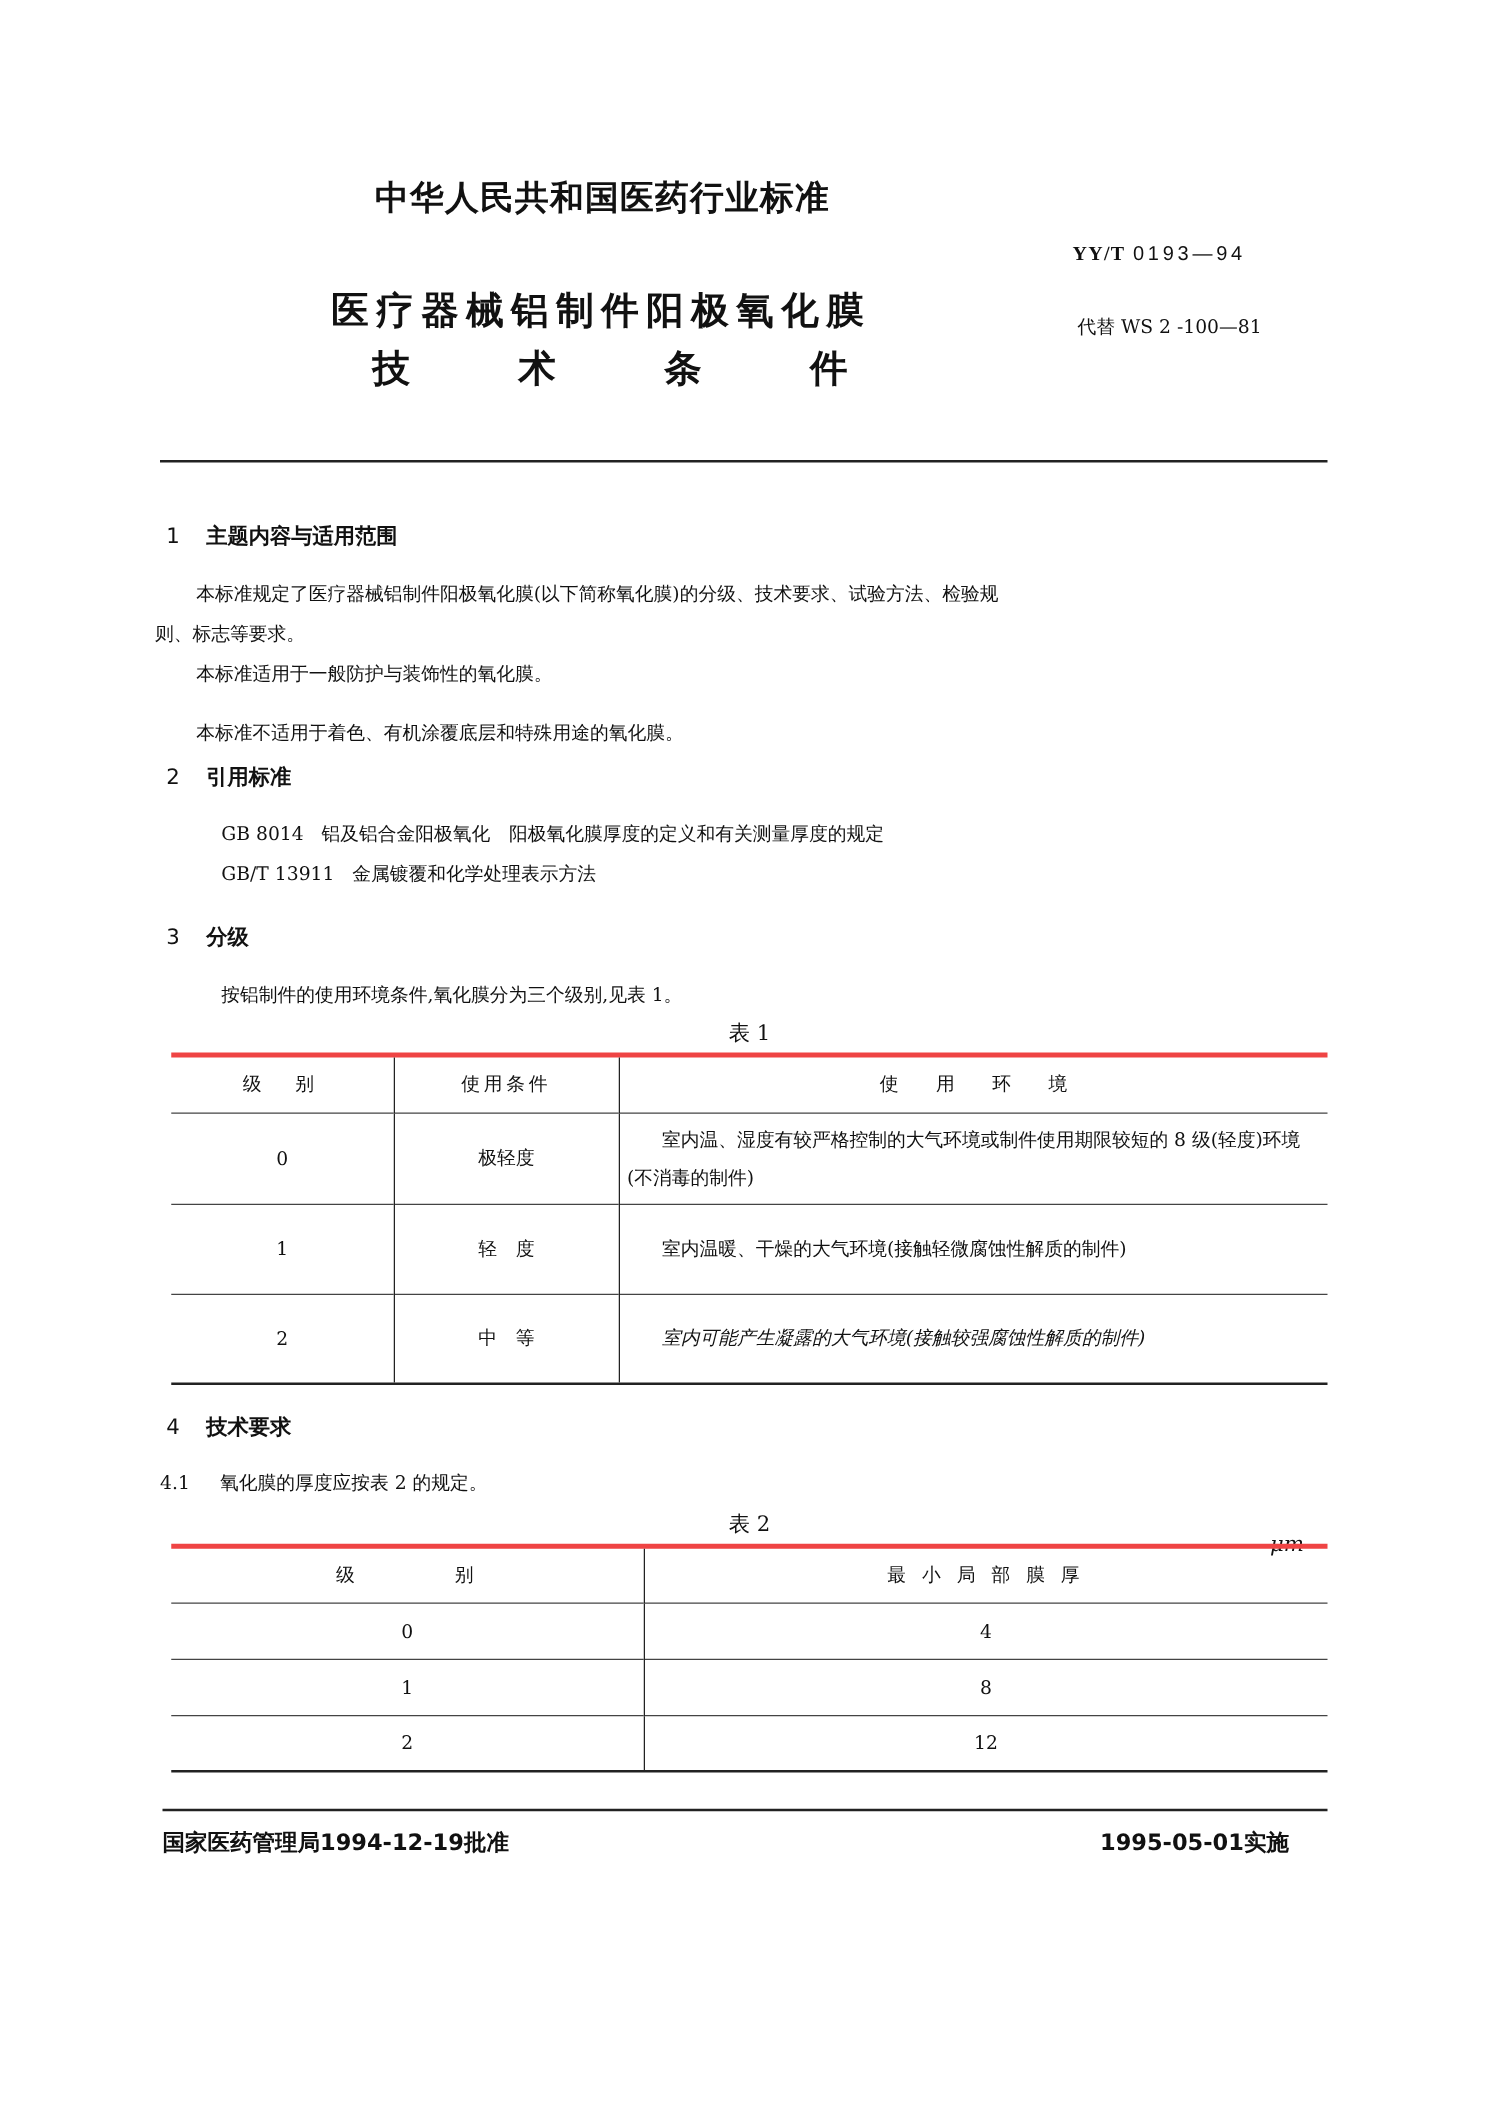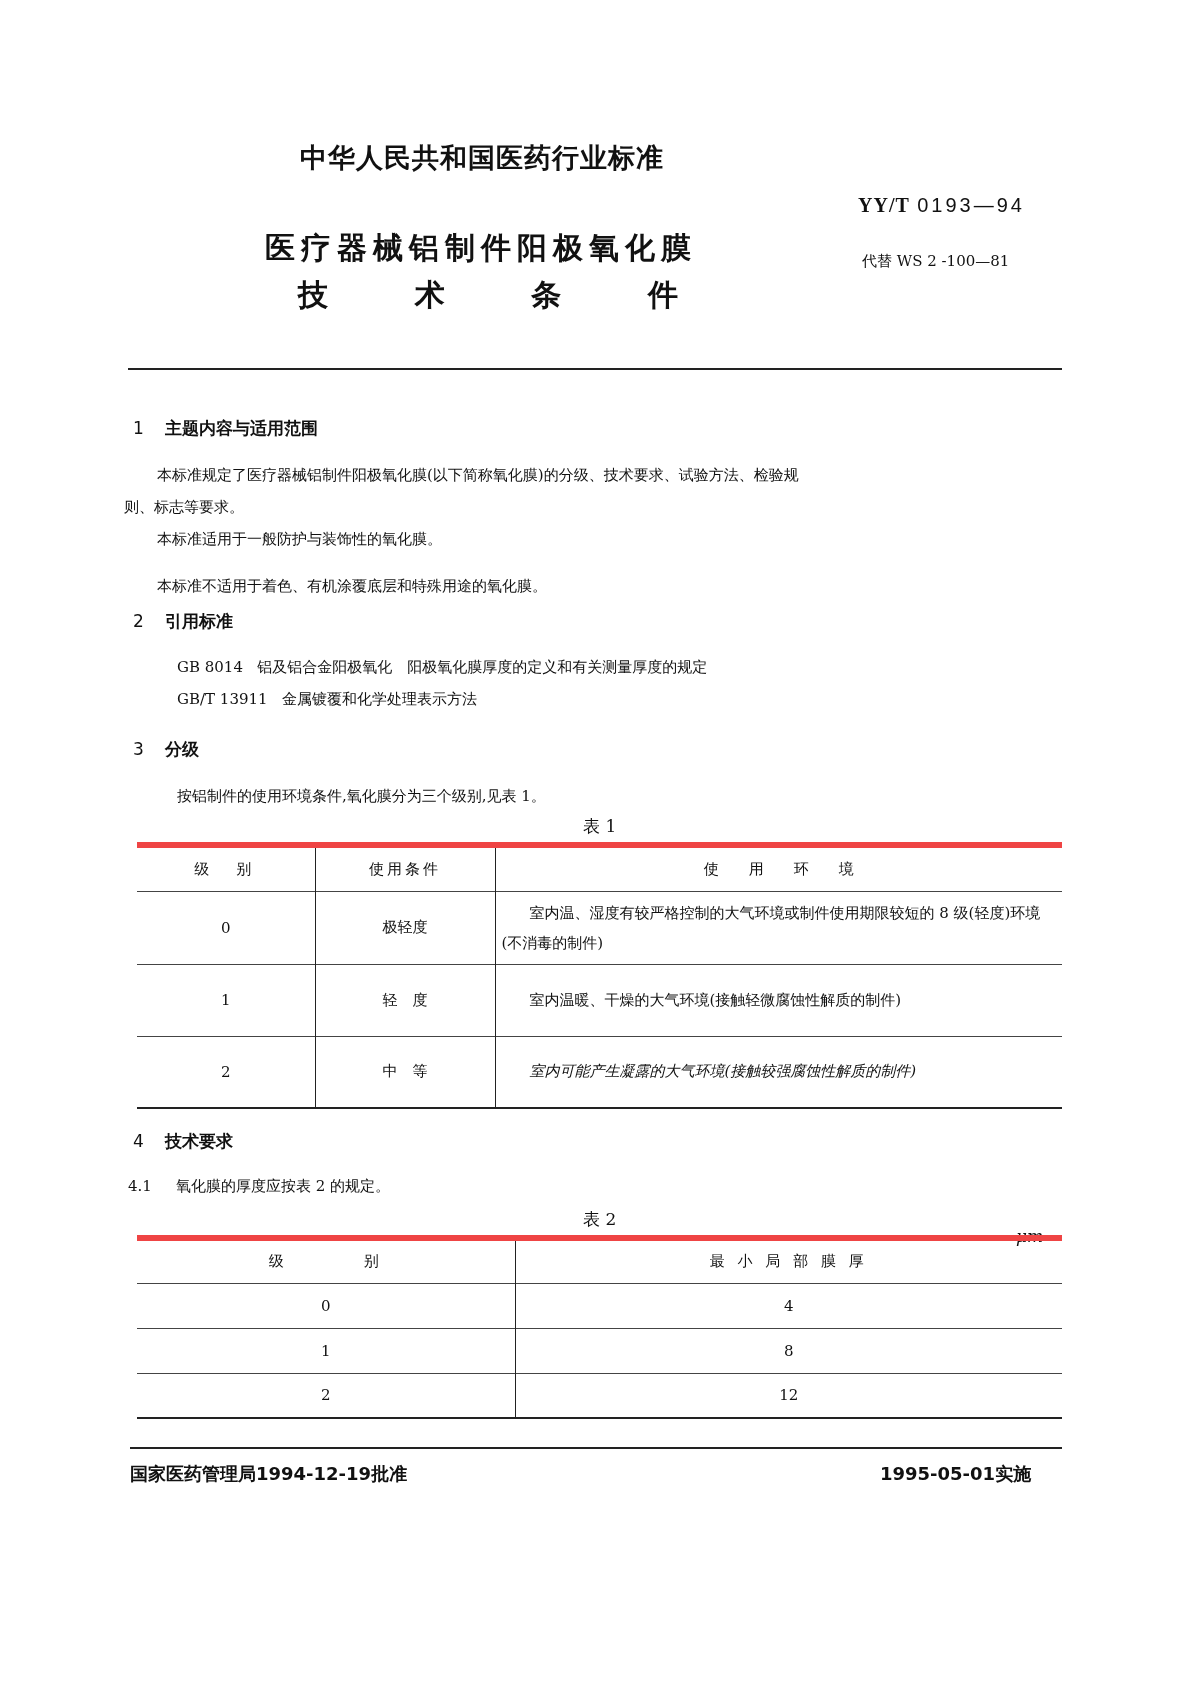--- a/index.html
+++ b/index.html
@@ -5,36 +5,36 @@
   html, body { margin: 0; padding: 0; background: #ffffff; }
   body {
     width: 1191px; height: 1684px; position: relative; overflow: hidden;
     font-family: "DejaVu Serif", "Liberation Serif", serif; color: #111;
   }
   .abs { position: absolute; }
   .sans { font-family: "DejaVu Sans", "Liberation Sans", sans-serif; }
   .bold { font-weight: bold; }
 
   #org-title { left: 300px; top: 140px; font-size: 27px; letter-spacing: 1px; font-weight: bold; }
-  #std-code { left: 858px; top: 193px; font-size: 20px; letter-spacing: 1px; }
+  #std-code { left: 858px; top: 193px; font-size: 16px; letter-spacing: 1px; }
   #std-code .code-prefix { font-weight: bold; font-family: "Liberation Serif", serif; }
   #std-code .code-num { font-family: "Liberation Sans", sans-serif; letter-spacing: 3px; }
   #std-title1 { left: 265px; top: 228px; font-size: 30px; letter-spacing: 6px; font-weight: bold; }
   #std-title2 { left: 298px; top: 275px; width: 380px; font-size: 30px; font-weight: bold; display: flex; justify-content: space-between; }
   #replace { left: 862px; top: 252px; font-size: 15px; }
 
   .hr { position: absolute; background: #222; }
 
   .sec-title { position: absolute; font-size: 17px; font-weight: bold; }
   .sec-title .num { font-weight: normal; display: inline-block; width: 32px; }
   .para { position: absolute; font-size: 15px; line-height: 32px; }
 
   table.std { position: absolute; border-collapse: collapse; font-size: 15px; }
   table.std td, table.std th { font-weight: normal; text-align: center; padding: 0; }
-  table.std tr.top td, table.std tr.top th { border-top: 6px solid #ef4444; }
+  table.std tr.top td, table.std tr.top th { border-top: 4px solid #ef4444; }
   table.std tr.bot td { border-bottom: 2px solid #222; }
   table.std td + td, table.std th + th { border-left: 1.5px solid #222; }
   table.std tr + tr td { border-top: 1.5px solid #444; }
 
   .caption { position: absolute; font-size: 17px; }
   .spaced { letter-spacing: 6px; }
 </style>
 </head>
 <body>
 

